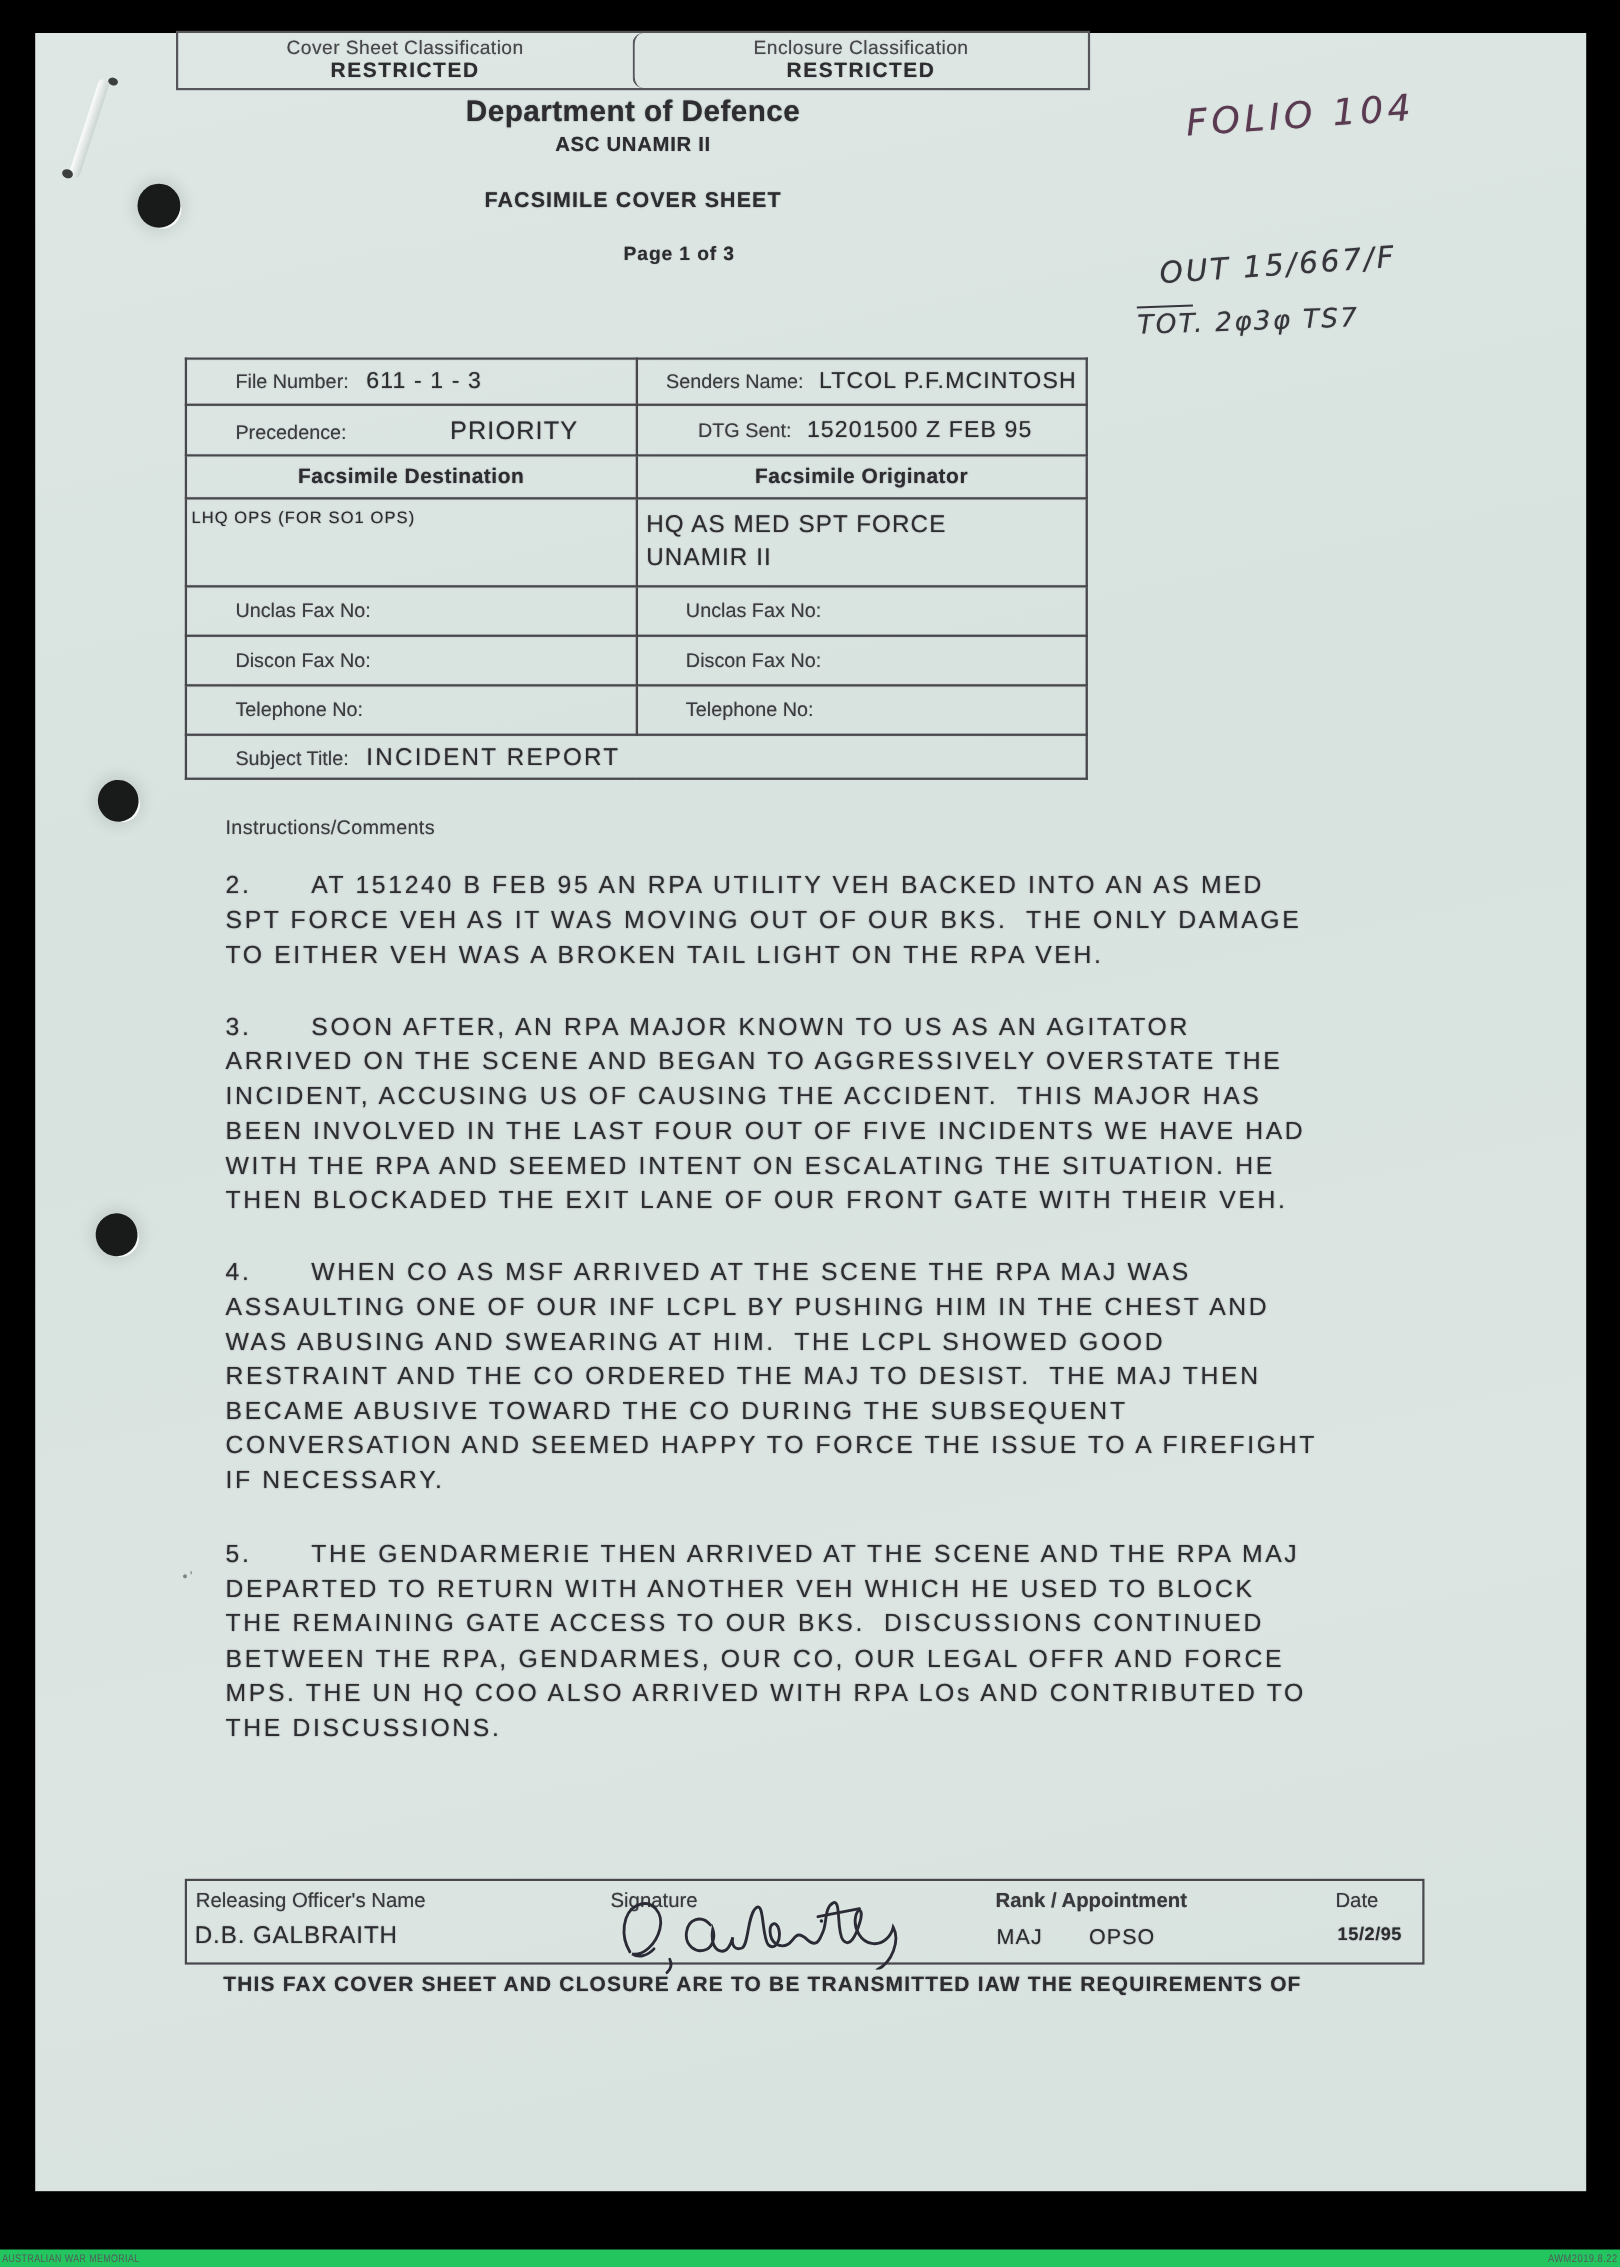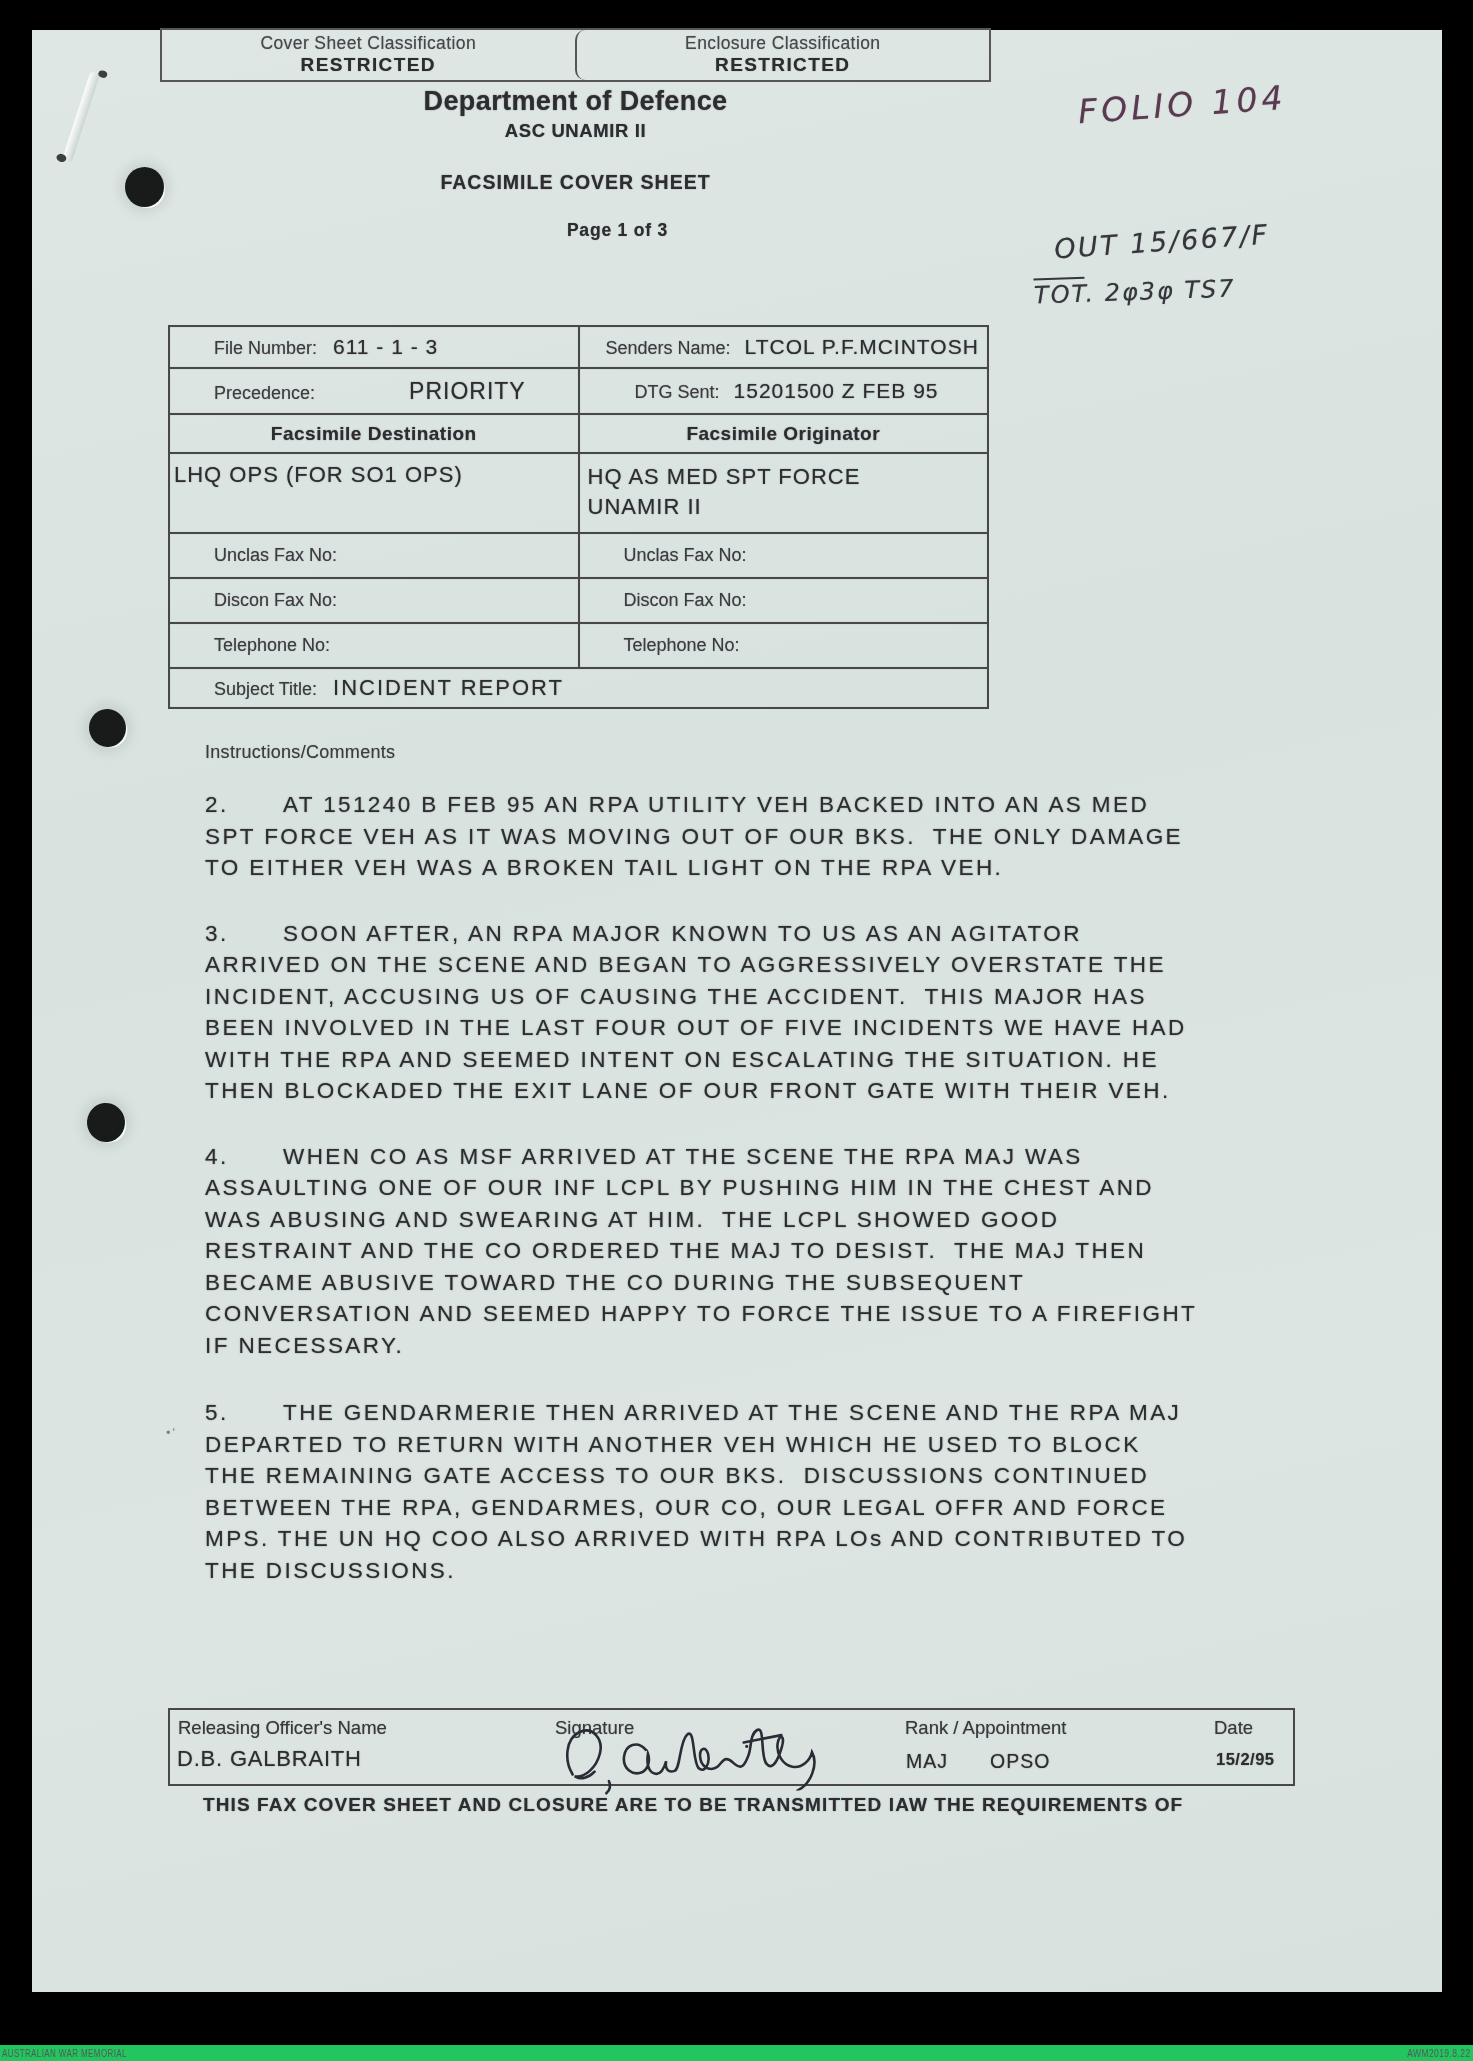--- a/index.html
+++ b/index.html
@@ -92,21 +92,21 @@
   }
   .fax-table .lbl { font-size:18px; color:#3b3b40; text-shadow:0 0 1px rgba(59,59,64,0.5); }
   .fax-table .val { font-size:21px; letter-spacing:1px; text-shadow:0 0 1.2px rgba(45,45,49,0.6); }
   .fax-table .hdr { font-weight:bold; font-size:19px; text-align:center; letter-spacing:0.5px; text-shadow:0 0 1.2px rgba(45,45,49,0.65); }
   .r1 td { height:42px; }
   .r2 td { height:46px; }
   .r3 td { height:39px; padding-left:0; }
   .r4 td { height:80px; vertical-align:top; padding-top:8px; }
   .r5 td, .r6 td, .r7 td { height:45px; }
   .r8 td { height:40px; }
-  td.dest { padding-left:4px; font-size:22px; letter-spacing:1px; text-shadow:0 0 1.2px rgba(45,45,49,0.6); }
+  td.dest { padding-left:4px; font-size:15px; letter-spacing:1px; text-shadow:0 0 1.2px rgba(45,45,49,0.6); }
   td.orig { padding-left:8px; font-size:22px; letter-spacing:1px; line-height:30px; text-shadow:0 0 1.2px rgba(45,45,49,0.6); }
   .gap-sm { display:inline-block; width:16px; }
   .gap-md { display:inline-block; width:14px; }
   .gap-lg { display:inline-block; width:94px; }
 
   
   .comments { position:absolute; left:173px; top:712px; width:1125px; }
   .instr { font-size:18px; color:#3b3b40; letter-spacing:0.3px; text-shadow:0 0 1px rgba(59,59,64,0.5); }
   .para { font-size:22.5px; line-height:31.5px; letter-spacing:2.4px; text-shadow:0 0 1.4px rgba(46,46,51,0.62); }
   .para .pnum { display:inline-block; width:78px; }
@@ -120,21 +120,21 @@
   
   .release {
     position:absolute; left:136px; top:1678px; width:1127px; height:78px;
     border:2.5px solid #47474c;
   }
   .release span { position:absolute; white-space:nowrap; }
   .rl { font-size:18.5px; color:#38383d; text-shadow:0 0 1px rgba(56,56,61,0.55); }
   .rv { text-shadow:0 0 1.2px rgba(45,45,49,0.6); }
   .rel-name-l { left:8px;   top:7px; }
   .rel-sig-l  { left:385px; top:7px; }
-  .rel-rank-l { left:735px; top:7px; }
+  .rel-rank-l { left:735px; top:7px;font-weight:bold; }
   .rel-date-l { left:1044px;top:7px; }
   .rel-name-v { left:7px;   top:36px; font-size:22px; letter-spacing:0.8px; }
   .rel-rank-v { left:736px; top:40px; font-size:19.5px; letter-spacing:1px; }
   .rel-appt-v { left:820px; top:40px; font-size:19.5px; letter-spacing:1px; }
   .rel-date-v { left:1046px;top:40px; font-size:16.5px; font-weight:bold; letter-spacing:0.5px; }
   .sig-svg { position:absolute; left:380px; top:4px; transform:rotate(-2deg); }
 
   
   .trans-note {
     position:absolute; left:171px; top:1764px; width:1110px;

